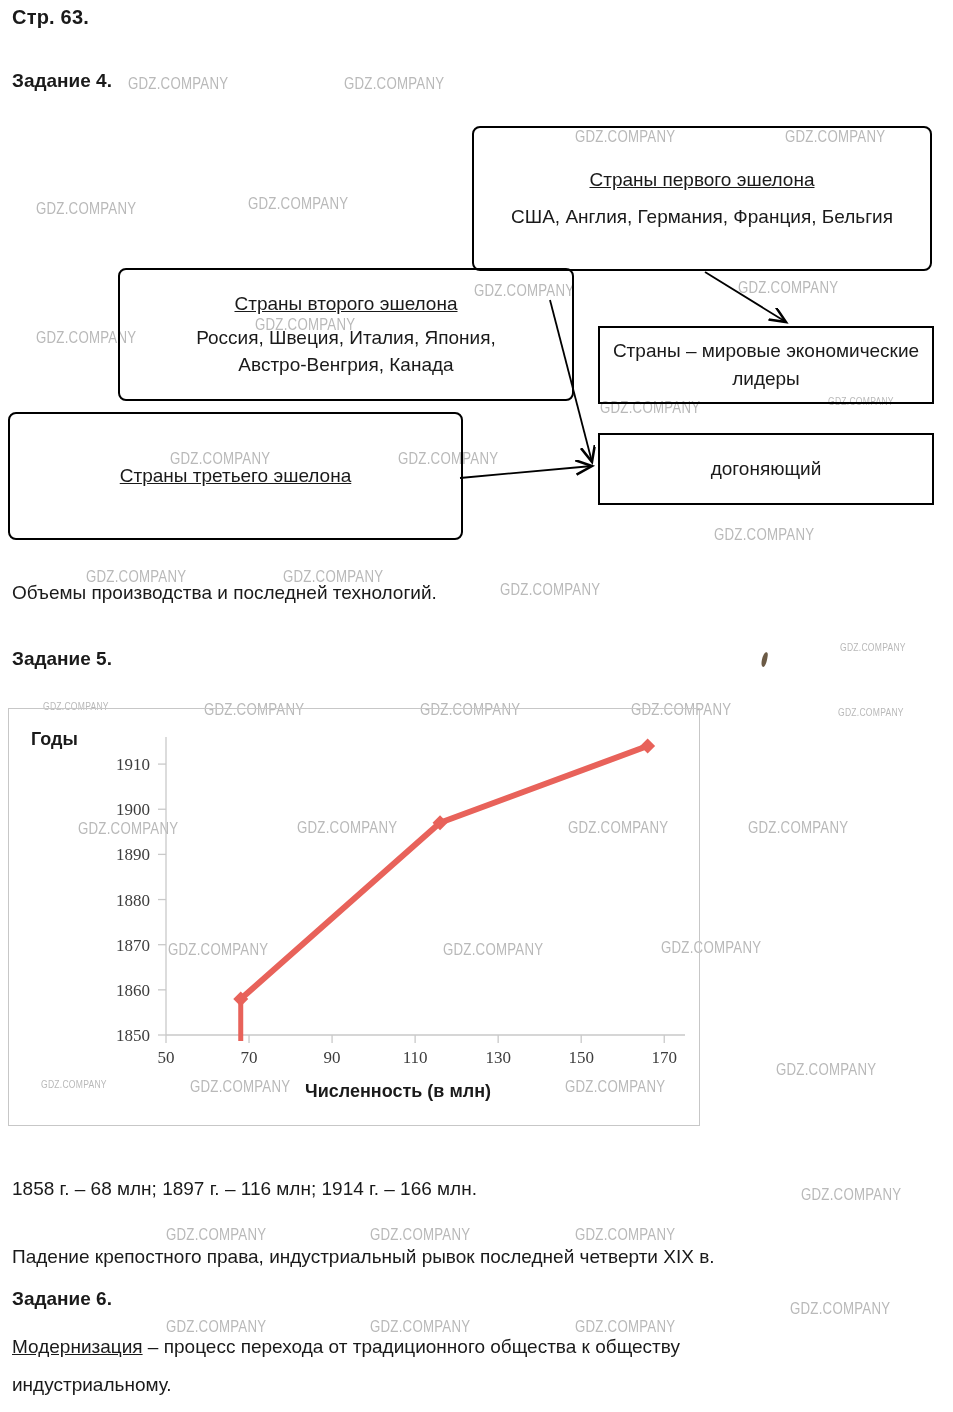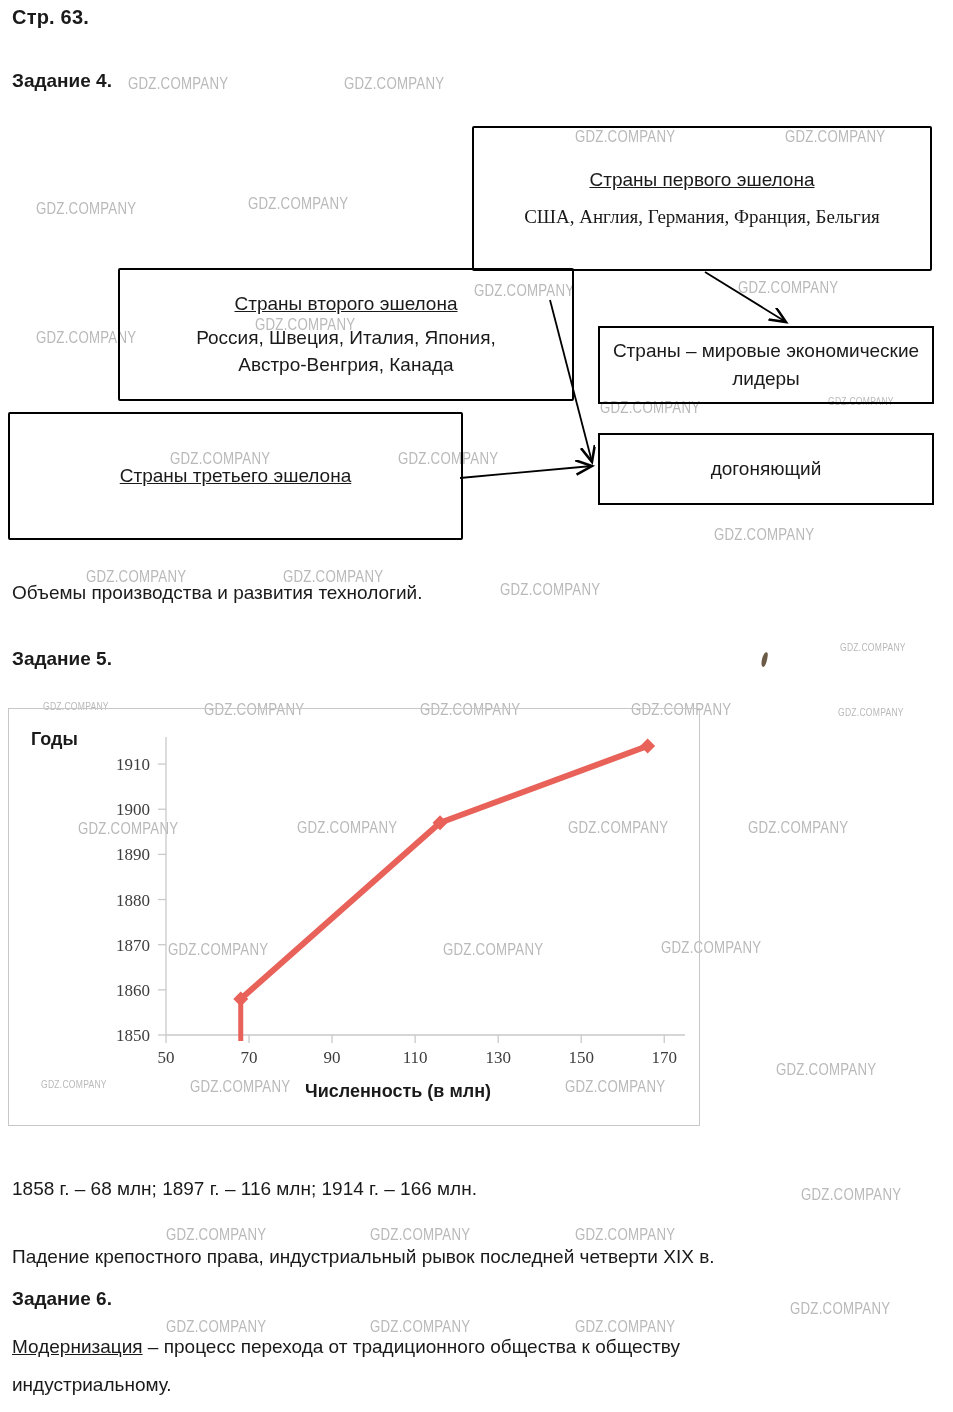--- a/index.html
+++ b/index.html
@@ -73,21 +73,21 @@
     box-sizing: border-box;
     text-align: center;
     font-size: 19px;
     line-height: 1.45;
     z-index: 3;
     display: flex;
     flex-direction: column;
     justify-content: center;
     align-items: center;
   }
-  .node.round { border-radius: 2px; text-align: center; }
+  .node.round { border-radius: 8px; text-align: center; }
   .node .title { text-decoration: underline; white-space: nowrap; }
   .node .items { margin-top: 9px; }
   .node.tight .items { margin-top: 6px; }
   .arrow-svg { position: absolute; left: 0; top: 0; width: 953px; height: 560px; z-index: 2; pointer-events: none; }
 
   
   #chart-card {
     position: absolute;
     left: 8px; top: 708px;
     width: 692px; height: 418px;
@@ -189,21 +189,21 @@
 
     <path d="M705,272 L786,322" fill="none" stroke="#000" stroke-width="1.8" marker-end="url(#ah)"></path>
 
     <path d="M550,300 L592,462" fill="none" stroke="#000" stroke-width="1.8" marker-end="url(#ah)"></path>
 
     <path d="M460,478 L592,466" fill="none" stroke="#000" stroke-width="1.8" marker-end="url(#ah)"></path>
   </svg>
 
   <div class="node round" style="left:472px; top:126px; width:460px; height:145px;">
     <div class="title">Страны первого эшелона</div>
-    <div class="items" style="max-width:400px;font-family:Liberation Serif, serif;">США, Англия, Германия, Франция, Бельгия</div>
+    <div class="items" style="max-width:400px;">США, Англия, Германия, Франция, Бельгия</div>
   </div>
 
   <div class="node round tight" style="left:118px; top:268px; width:456px; height:133px;">
     <div class="title">Страны второго эшелона</div>
     <div class="items" style="max-width:372px;">Россия, Швеция, Италия, Япония, Австро-Венгрия, Канада</div>
   </div>
 
   <div class="node round tight" style="left:8px; top:412px; width:455px; height:128px;">
     <div class="title">Страны третьего эшелона</div>
   </div>
@@ -211,21 +211,21 @@
   <div class="node" style="left:598px; top:326px; width:336px; height:78px;">
     <div class="title" style="text-decoration:none;">Страны – мировые экономические</div>
     <div>лидеры</div>
   </div>
 
   <div class="node" style="left:598px; top:433px; width:336px; height:72px;">
     <div>догоняющий</div>
   </div>
 </div>
 
-<div class="body-text" style="left:12px; top:582px;">Объемы производства и развития технологий.</div>
+<div class="body-text" style="left:12px; top:582px;">Объемы производства и последней технологий.</div>
 
 <div class="task-head" style="left:12px; top:648px;">Задание 5.</div>
 
 <div id="chart-card">
   <div id="chart-title">Годы</div>
   <svg id="chart-svg" viewBox="0 0 692 418">
 
     <line x1="157" y1="28" x2="157" y2="326" stroke="#c9c9c9" stroke-width="1.3"></line>
     <line x1="157" y1="326" x2="676" y2="326" stroke="#c9c9c9" stroke-width="1.3"></line>
 

